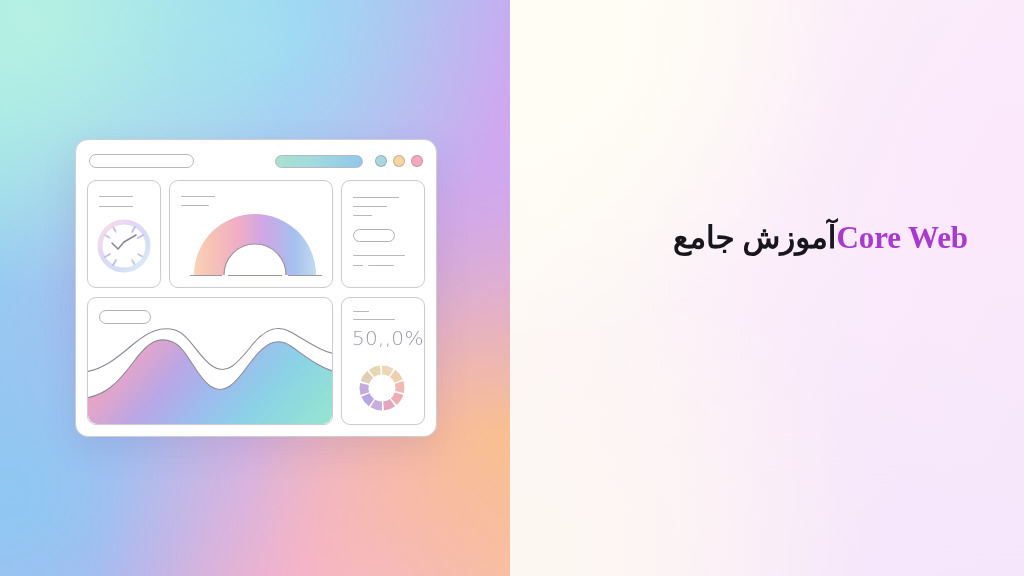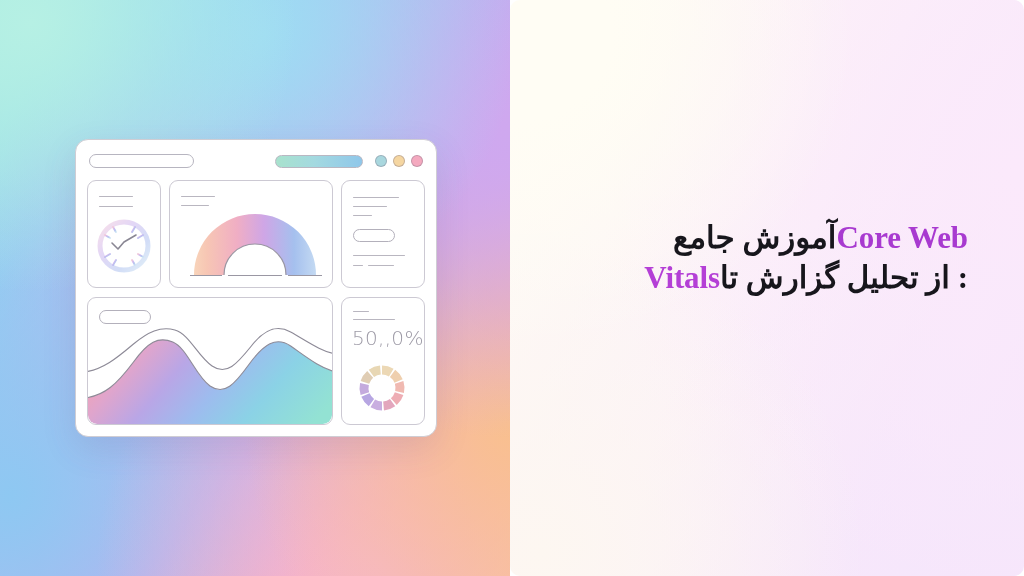--- a/index.html
+++ b/index.html
@@ -25,21 +25,20 @@
     position: relative;
     width: 514px;
     height: 576px;
     overflow: hidden;
     background:
       radial-gradient(125% 105% at 2% 6%,   #fffdf4 0%,  #fffdf4 14%, rgba(255,253,244,0) 52%),
       radial-gradient(115% 100% at 6% 96%,  #fdf7f1 0%,  rgba(253,247,241,0) 55%),
       radial-gradient(130% 120% at 98% 30%, #fbe9fb 0%,  rgba(251,233,251,0) 62%),
       radial-gradient(120% 115% at 96% 98%, #f6e6fb 0%,  rgba(246,230,251,0) 60%),
       linear-gradient(115deg, #fffdf5 0%, #fdf6f6 26%, #fbf0f9 52%, #f7e9fb 76%, #f4e6fb 100%);
-    border-radius: 10px;
   }
 
   .headline-block {
     position: absolute;
     right: 56px;
     top: 218px;
     width: 404px;
     text-align: right;
     direction: rtl;
   }
@@ -181,21 +180,20 @@
 </head>
 <body>
 
 <div id="stage">
 
   <div class="left-panel">
     <div class="headline-block">
 
       <div class="headline-line"><span class="accent-deep">Core Web</span><span>آموزش جامع </span></div>
 
-      <div class="headline-line"><span>: از تحلیل گزارش تا</span><span class="accent">Vitals</span></div>
 
 
     </div>
   </div>
 
   <div class="right-panel">
 
     <div class="browser">
 
       <div class="titlebar">

